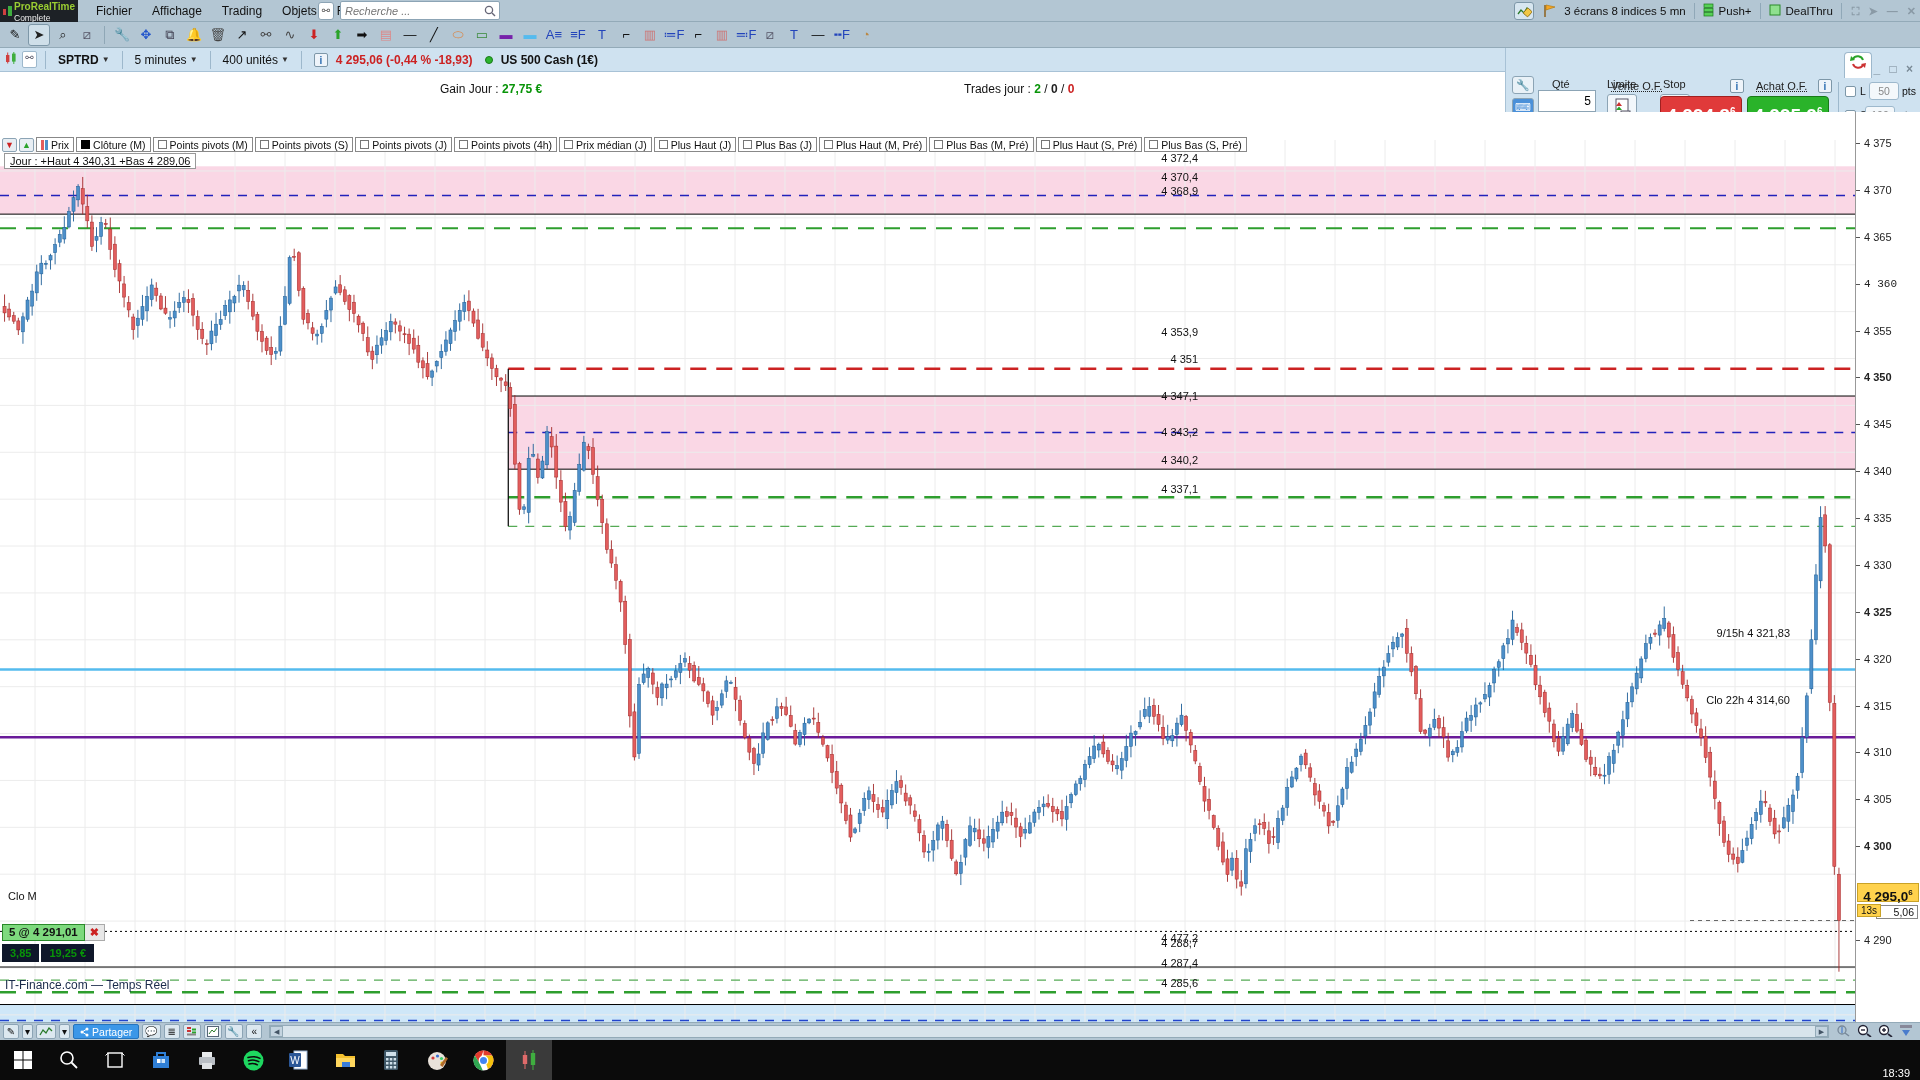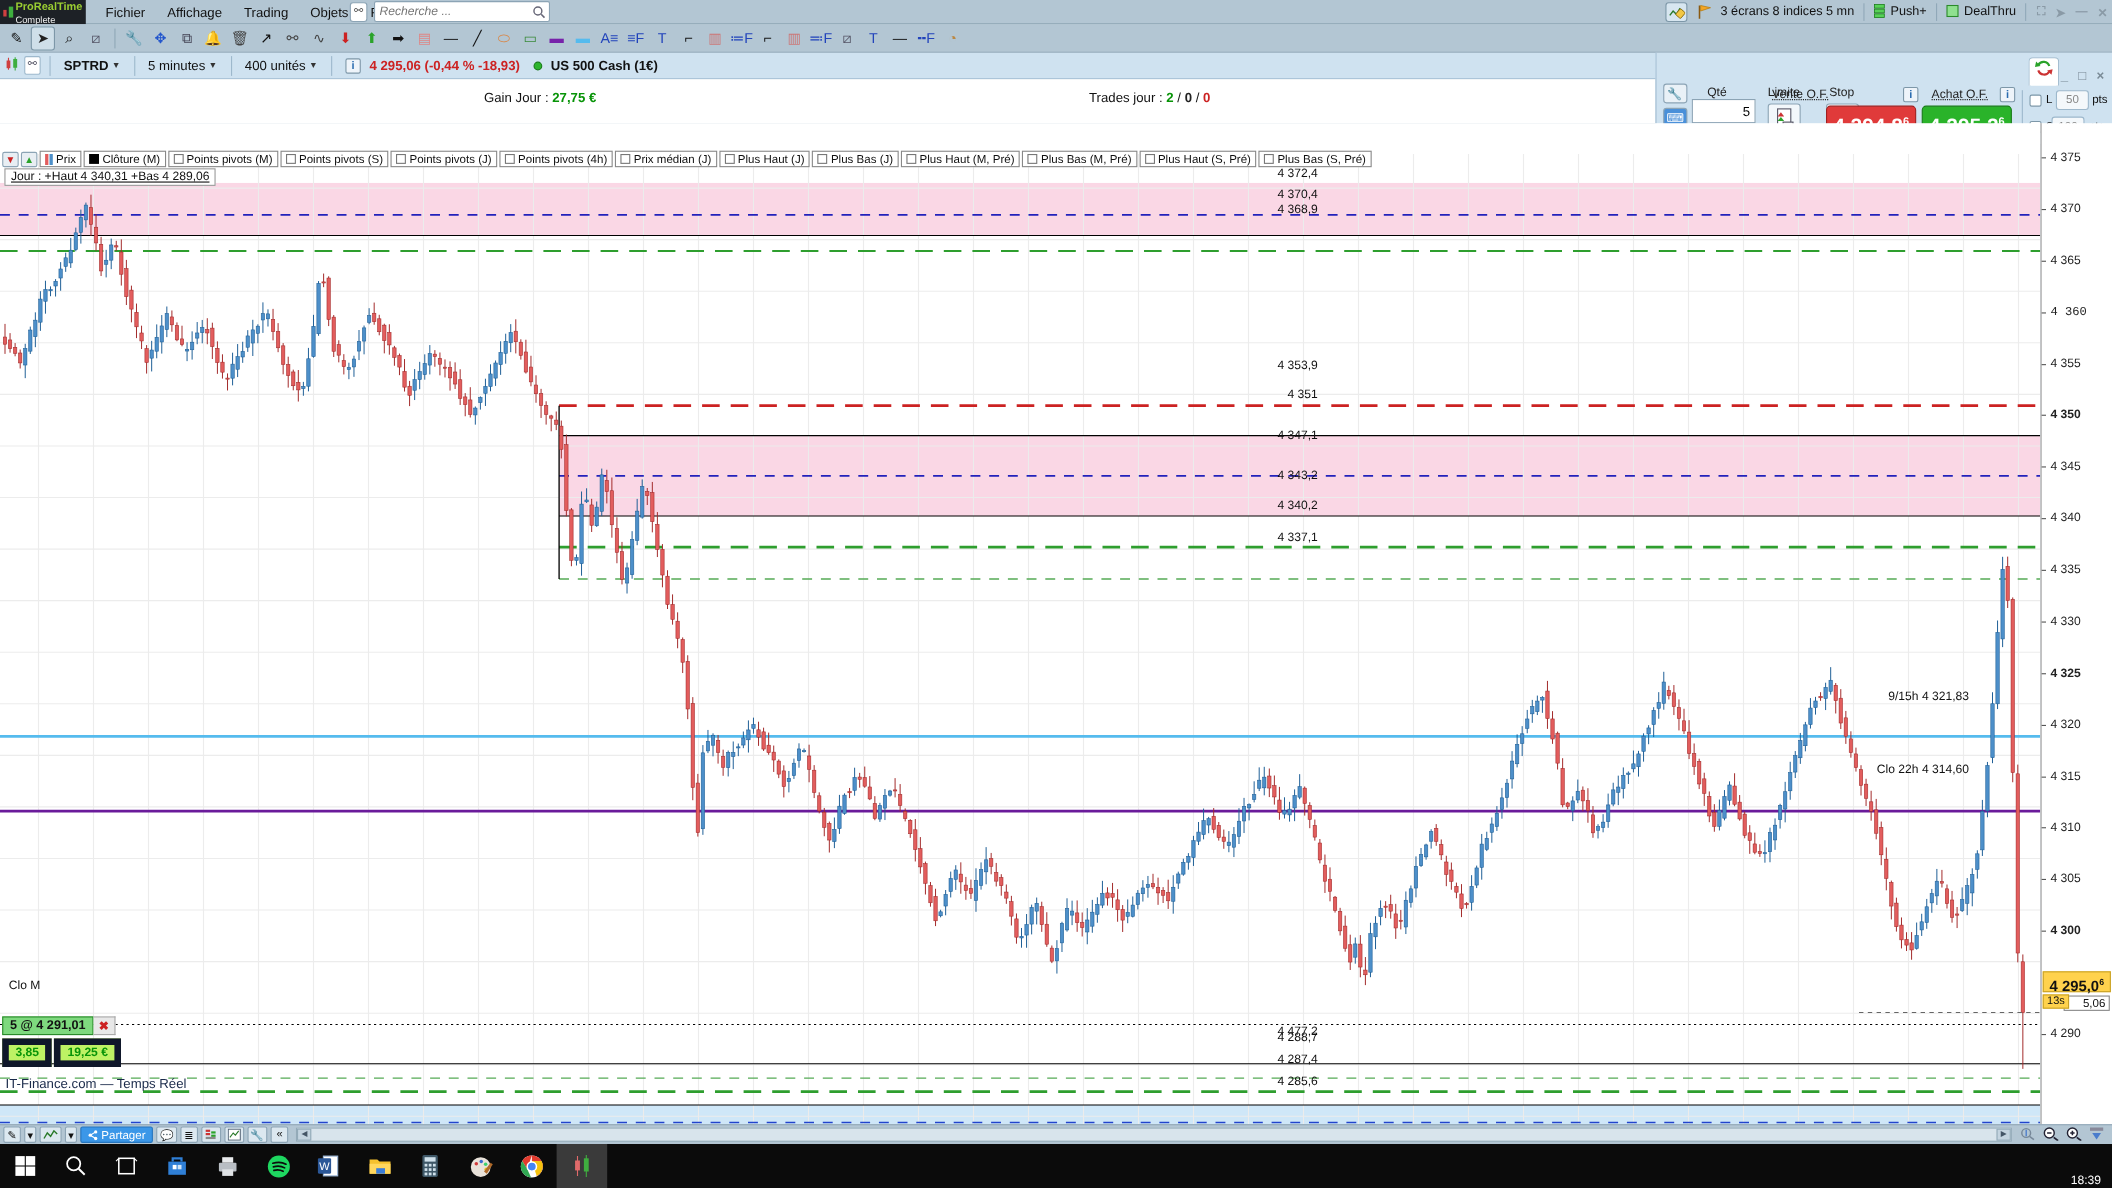--- a/index.html
+++ b/index.html
@@ -41,21 +41,21 @@
   .hd-item { display:flex; align-items:center; padding:2px 4px; }
   #hd-price { color:#cc2222; font-weight:bold; }
   #hd-market { font-weight:bold; }
   .green-dot { width:8px; height:8px; border-radius:50%; background:#2db52d; border:1px solid #1a7a1a; margin:0 4px 0 8px; }
   .info-chip { width:14px; height:14px; background:#eef4fa; border:1px solid #7d97a8; border-radius:2px; color:#2b6cb0; font-size:10px; font-weight:bold; text-align:center; line-height:13px; margin:0 4px; }
 
   
   #stats-row { position:absolute; top:72px; left:0; width:1505px; height:40px; background:#fff; }
   #gain { position:absolute; left:440px; top:10px; }
   #gain .val { color:#089408; font-weight:bold; }
-  #trades { position:absolute; left:990px; top:10px; }
+  #trades { position:absolute; left:964px; top:10px; }
   #trades b.g { color:#089408; } #trades b.k { color:#222; } #trades b.r { color:#cc2222; }
 
   
   #order-panel { position:absolute; top:48px; left:1505px; width:415px; height:84px; background:#cfe2f0; border-left:1px solid #a8c2d6; border-bottom:1px solid #9db8cc; }
   #op-winctl { position:absolute; right:4px; top:14px; color:#7a8a96; font-size:12px; font-weight:bold; letter-spacing:3px; }
   #op-refresh { position:absolute; right:48px; top:4px; width:28px; height:26px; background:#fff; border:1px solid #9db8cc; border-bottom:0; border-radius:4px 4px 0 0; text-align:center; }
   .op-btn { position:absolute; width:22px; height:18px; background:#e9f1f7; border:1px solid #8ca4b5; border-radius:3px; display:flex; align-items:center; justify-content:center; font-size:11px; }
   .op-lab { position:absolute; font-size:11px; color:#222; }
   .op-lab.u { text-decoration:underline dotted; }
   #qty-input { position:absolute; left:1538px; top:90px; width:58px; height:22px; background:#fff; border:1px solid #8ca4b5; text-align:right; padding-right:4px; font-size:12px; font-family:"Liberation Sans",sans-serif; }
@@ -81,21 +81,21 @@
   .candle-ico i { width:3px; height:10px; display:inline-block; }
   .lvl-label { position:absolute; font-size:11px; color:#111; height:13px; line-height:13px; }
   .lvl-label.ra { text-align:right; }
   #day-range { position:absolute; left:4px; top:41px; background:#fff; border:1px solid #999; padding:1px 5px; font-size:11px; text-decoration:underline; }
   #clo-m { position:absolute; left:8px; top:778px; font-size:11px; }
   #pos-widget { position:absolute; left:2px; top:812px; }
   #pos-main { display:flex; }
   #pos-qtyprice { background:#7ed97e; border:1px solid #2a8a2a; font-weight:bold; font-size:11.5px; padding:1px 6px; }
   #pos-close { background:#e8e8e8; border:1px solid #aaa; border-left:0; color:#cc2222; font-weight:bold; font-size:11px; padding:1px 5px; }
   #pos-pnl { display:flex; margin-top:3px; gap:2px; }
-  #pos-pnl span { background:#bef264; border:6px solid #0f172a; color:#089408; font-weight:bold; font-size:11px; padding:1px 6px; }
+  #pos-pnl span { background:#0f172a; border:2px solid #0f172a; color:#089408; font-weight:bold; font-size:11px; padding:1px 6px; }
   #watermark { position:absolute; left:5px; top:866px; font-size:12px; color:#1a2a4a; }
 
   
   #y-axis { position:absolute; top:112px; left:1855px; width:65px; height:910px; background:#fff; border-left:1px solid #999; }
   .ytick { position:absolute; left:8px; font-size:11px; color:#222; }
   .ytick.b { font-weight:bold; }
   .ytickmark { position:absolute; left:0; width:4px; height:1px; background:#555; }
   #price-badge { position:absolute; left:1px; width:62px; height:19px; background:#ffd24d; border:1px solid #c9a227; color:#111; font-size:13.5px; font-weight:bold; text-align:center; line-height:18px; }
   #price-badge sup { font-size:8px; }
   #countdown { position:absolute; left:1px; background:#ffd24d; border:1px solid #c9a227; font-size:10px; padding:0 3px; z-index:2; }

